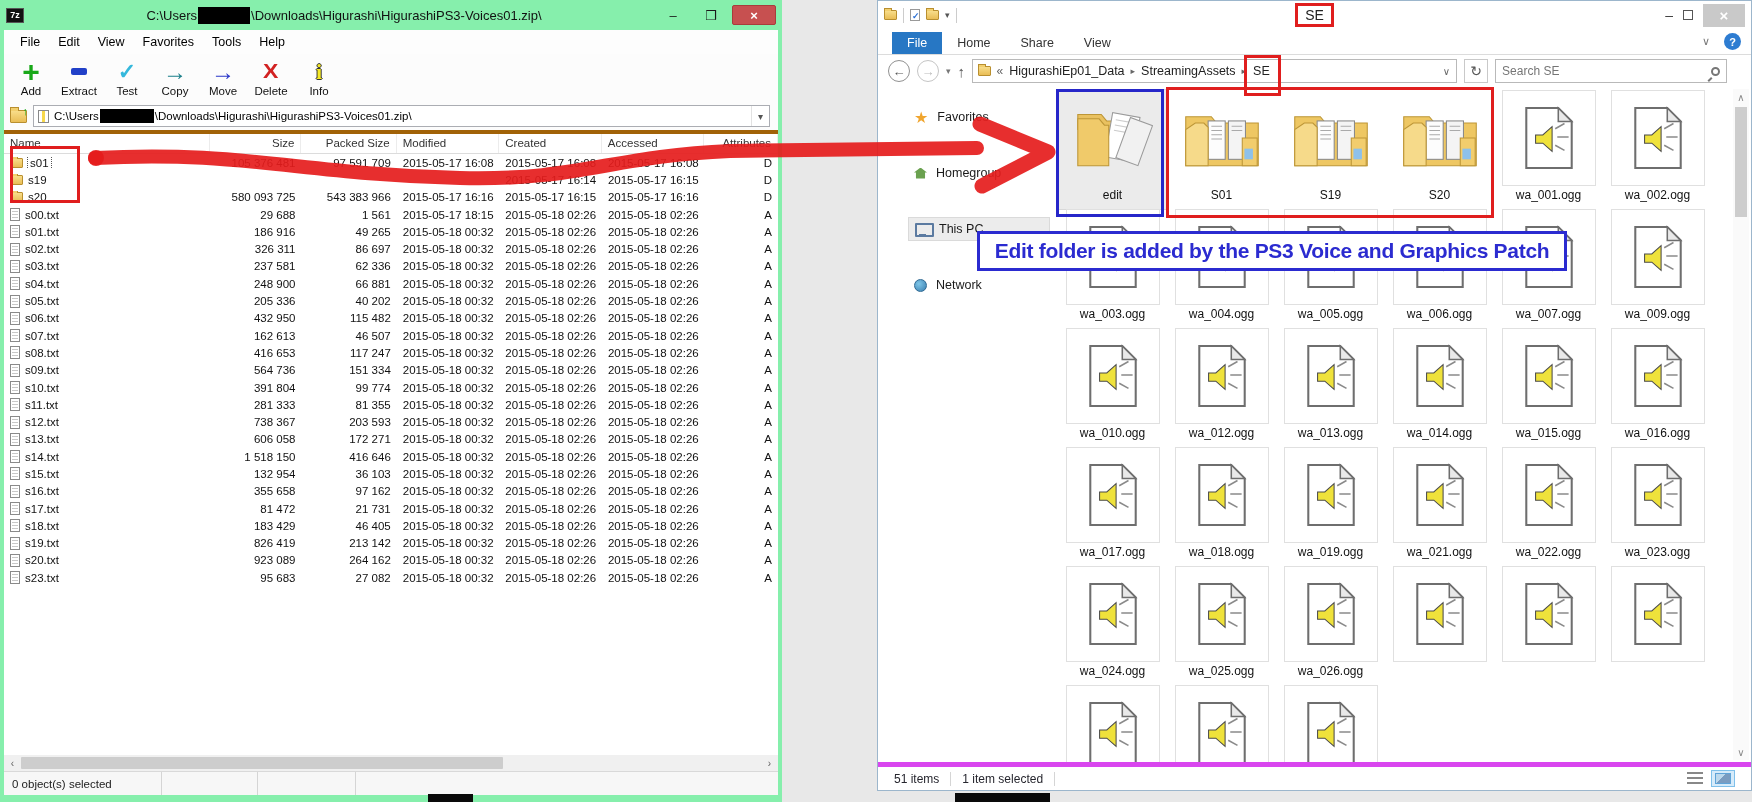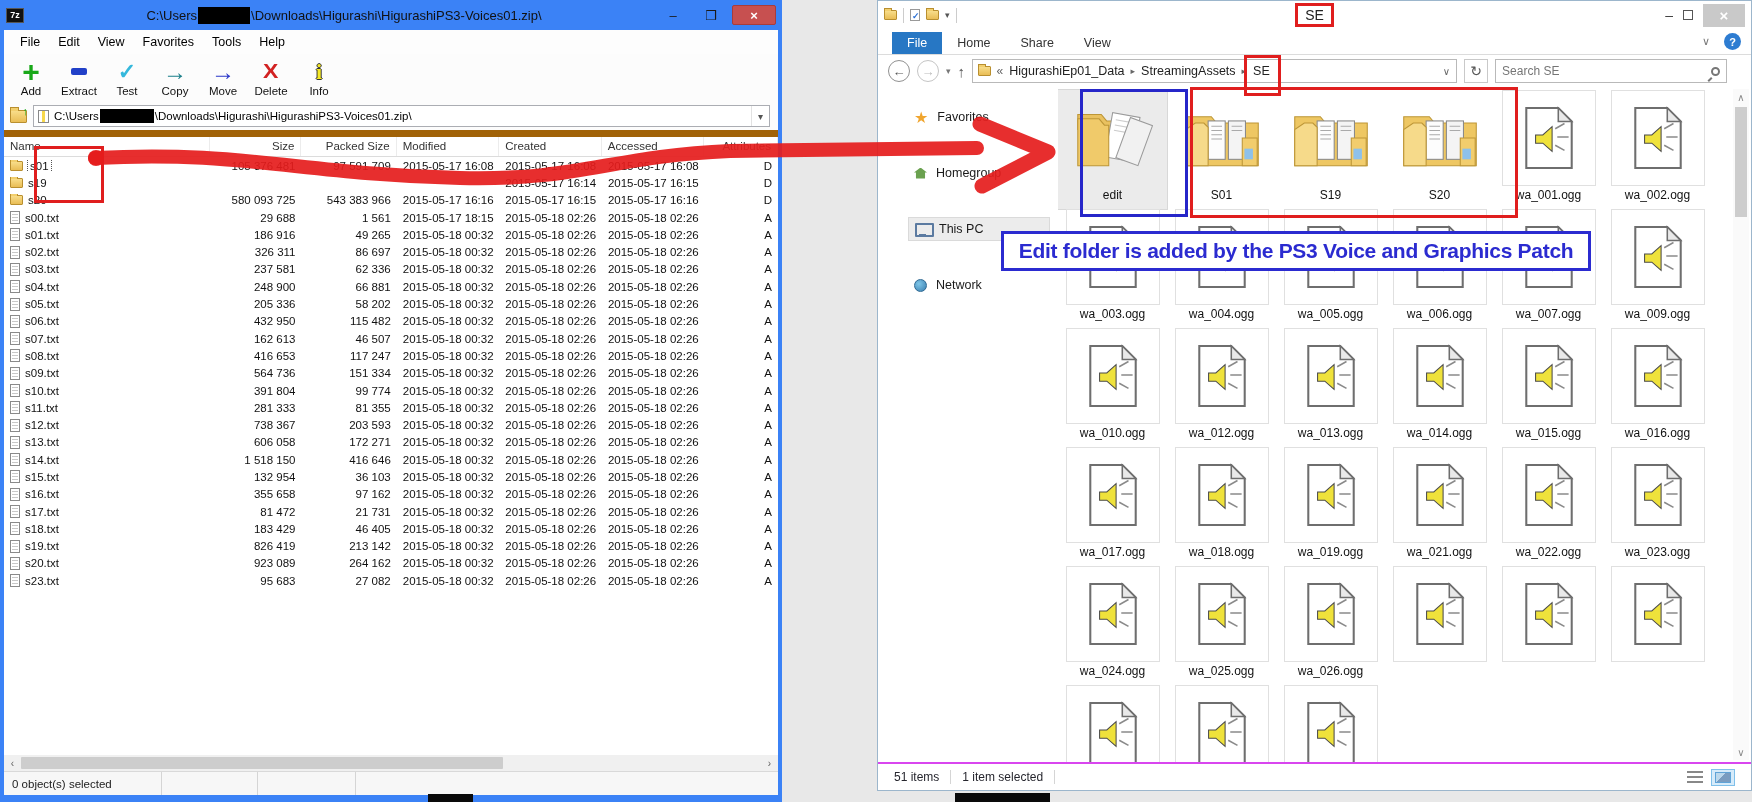--- a/index.html
+++ b/index.html
@@ -1,21 +1,21 @@
 <!DOCTYPE html>
 <html><head>
 <meta charset="utf-8">
 <style>
   * { margin:0; padding:0; box-sizing:border-box; }
   html,body { width:1752px; height:802px; }
   body { font-family:"Liberation Sans", sans-serif; background:#e8e8e8; position:relative; overflow:hidden; }
   .page { position:absolute; inset:0; width:1752px; height:802px; }
 
   
-  .zip-win { position:absolute; left:0; top:0; width:782px; height:802px; background:#3b82f6; z-index:1; }
+  .zip-win { position:absolute; left:0; top:0; width:782px; height:802px; background:#86efac; z-index:1; }
   .zip-titlebar { position:absolute; left:0; top:0; right:0; height:30px; display:flex; align-items:center; padding:0 6px; color:#111; font-size:13px; }
   .zip-appicon { width:18px; height:15px; background:#111; color:#fff; font-size:9px; font-weight:bold; display:flex; align-items:center; justify-content:center; margin-right:8px; border:1px solid #555; }
   .zip-title { flex:1; display:flex; justify-content:center; align-items:center; white-space:nowrap; }
   .censor { display:inline-block; background:#000; }
   .censor-title { width:52px; height:17px; margin:0 1px; }
   .censor-addr { width:54px; height:14px; margin:0 1px; }
   .winbtns { display:flex; align-items:center; gap:4px; }
   .wb { width:34px; height:20px; display:flex; align-items:center; justify-content:center; font-size:13px; color:#1a1a1a; }
   .wb-close-red { width:44px; background:#c75050; border:1px solid #a83c3c; border-radius:2px; color:#fff; font-weight:bold; }
   .zip-main { position:absolute; left:4px; right:4px; top:30px; bottom:7px; background:#fff; display:flex; flex-direction:column; }
@@ -32,21 +32,21 @@
   .tbi-move::before { content:"\2192"; color:#2936c8; font-size:24px; font-weight:900; line-height:20px; }
   .tbi-delete::before { content:"X"; color:#d22222; font-size:20px; font-weight:900; transform:scaleX(1.15); }
   .tbi-info::before { content:"i"; font-family:"Liberation Serif",serif; color:#f5e926; font-size:22px; font-weight:900; text-shadow:-1px 0 #333,1px 0 #333,0 -1px #333,0 1px #333; }
   .zip-addressrow { height:28px; display:flex; align-items:center; gap:6px; padding:0 8px 0 6px; background:#fcfcfc; }
   .upfolder { position:relative; width:17px; height:13px; background:linear-gradient(#f8dd8a,#e9bd55); border:1px solid #b98f2f; border-radius:1px; }
   .upfolder::before { content:""; position:absolute; left:-1px; top:-4px; width:7px; height:3px; background:#f2cf6e; border:1px solid #b98f2f; border-bottom:none; }
   .upfolder::after { content:"\2191"; position:absolute; right:-2px; top:-6px; color:#18a818; font-size:11px; font-weight:bold; }
   .zip-combo { flex:1; height:22px; border:1px solid #abadb3; display:flex; align-items:center; padding-left:4px; font-size:11.5px; background:#fff; white-space:nowrap; }
   .zi { width:11px; height:13px; border:1px solid #888; background:linear-gradient(90deg,#fff 38%,#f7d84b 38%,#f7d84b 62%,#fff 62%); margin-right:5px; flex:none; }
   .combo-drop { margin-left:auto; width:18px; height:20px; display:flex; align-items:center; justify-content:center; color:#555; font-size:10px; border-left:1px solid #e2e2e2; }
-  .zip-list { flex:1; position:relative; border-top:7px solid #a16207; overflow:hidden; }
+  .zip-list { flex:1; position:relative; border-top:4px solid #a16207; overflow:hidden; }
   .zip-header { display:flex; height:20px; font-size:11.5px; color:#333; border-bottom:1px solid #dcdcdc; background:#fff; }
   .zc { padding:3px 6px 0 6px; border-right:1px solid #ececec; white-space:nowrap; overflow:hidden; }
   .al-r { text-align:right; }
   .zrow { display:flex; height:17.3px; font-size:11.5px; color:#111; align-items:center; }
   .zcell { padding:0 6px; white-space:nowrap; overflow:hidden; }
   .zname { display:flex; align-items:center; gap:5px; }
   .fi { flex:none; }
   .fi-folder { width:13px; height:10px; background:linear-gradient(#f8dd8a,#e9bd55); border:1px solid #b98f2f; border-radius:1px; position:relative; }
   .fi-folder::before { content:""; position:absolute; left:-1px; top:-3px; width:6px; height:2px; background:#f2cf6e; border:1px solid #b98f2f; border-bottom:none; }
   .fi-txt { width:10px; height:13px; background:#fff; border:1px solid #8a8a8a; position:relative; }
@@ -110,29 +110,29 @@
   .ex-grid { position:absolute; left:180px; top:0; right:22px; bottom:0; overflow:hidden; display:flex; flex-wrap:wrap; align-content:flex-start; padding-top:3px; }
   .tile { width:109px; height:119px; display:flex; flex-direction:column; align-items:center; }
   .tile .iconwrap { width:94px; height:96px; display:flex; align-items:center; justify-content:center; }
   .tile.t-ogg .iconwrap { border:1px solid #e0e0e0; }
   .tile.selected { background:#ebebeb; outline:1px solid #d8d8d8; }
   .tile .tlabel { font-size:12px; color:#111; margin-top:2px; height:15px; }
   .ex-vscroll { position:absolute; right:2px; top:2px; bottom:2px; width:16px; display:flex; flex-direction:column; align-items:center; background:#fafafa; }
   .varrow { height:16px; color:#8a8a8a; font-size:10px; display:flex; align-items:center; }
   .vthumb { width:12px; height:110px; background:#cdcdcd; margin-top:2px; }
   .ex-vscroll .varrow.bottom { margin-top:auto; }
-  .ex-status { position:absolute; left:0; right:0; bottom:0; height:28px; border-top:2px solid #d946ef; display:flex; align-items:center; padding:0 16px; font-size:12px; color:#26262e; }
+  .ex-status { position:absolute; left:0; right:0; bottom:0; height:28px; border-top:5px solid #d946ef; display:flex; align-items:center; padding:0 16px; font-size:12px; color:#26262e; }
   .st-sep { width:1px; height:14px; background:#d5d5d5; margin:0 11px; }
   .viewtoggles { margin-left:auto; display:flex; align-items:center; gap:8px; }
   .vt-list { width:16px; height:13px; background:repeating-linear-gradient(to bottom,#888 0 2px,transparent 2px 5px); }
   .vt-thumb-wrap { padding:2px 3px; background:#d6ebfa; border:1px solid #7fc0ea; display:flex; }
   .vt-thumb { width:16px; height:11px; background:linear-gradient(135deg,#bcd8ec 40%,#7a9cc0 40%); border:1px solid #5fa3d7; }
 
   
-  .overlay { position:absolute; z-index:40; pointer-events:none;margin-left:24px; }
+  .overlay { position:absolute; z-index:40; pointer-events:none; }
   .redbox { border:3px solid #e01e1e; }
   .bluebox { border:3px solid #2626c9; }
   .notebox { border:3px solid #2b2bd0; background:#fff; display:flex; align-items:center; justify-content:center; z-index:45; }
   .notetext { font-size:21px; font-weight:bold; color:#2b2bd0; letter-spacing:-0.3px; white-space:nowrap; }
   .marker-svg { position:absolute; inset:0; z-index:50; pointer-events:none; }
   .censor-abs { position:absolute; background:#0a0a0a; z-index:60; }
 </style>
 </head>
 <body>
 
@@ -307,21 +307,21 @@
        <span class="zcell" style="width:112px">2015-05-18 02:26</span>
        <span class="zcell" style="width:112px">2015-05-18 02:26</span>
        <span class="zcell al-r" style="width:80px">A</span>
      </div>
             <div class="zrow">
        <span class="zcell zname" style="width:226px">
                 <span class="fi fi-txt"></span>
                 <span>s05.txt</span>
               </span>
        <span class="zcell al-r" style="width:100px">205 336</span>
-       <span class="zcell al-r" style="width:104px">58 202</span>
+       <span class="zcell al-r" style="width:104px">40 202</span>
        <span class="zcell" style="width:112px">2015-05-18 00:32</span>
        <span class="zcell" style="width:112px">2015-05-18 02:26</span>
        <span class="zcell" style="width:112px">2015-05-18 02:26</span>
        <span class="zcell al-r" style="width:80px">A</span>
      </div>
             <div class="zrow">
        <span class="zcell zname" style="width:226px">
                 <span class="fi fi-txt"></span>
                 <span>s06.txt</span>
               </span>

